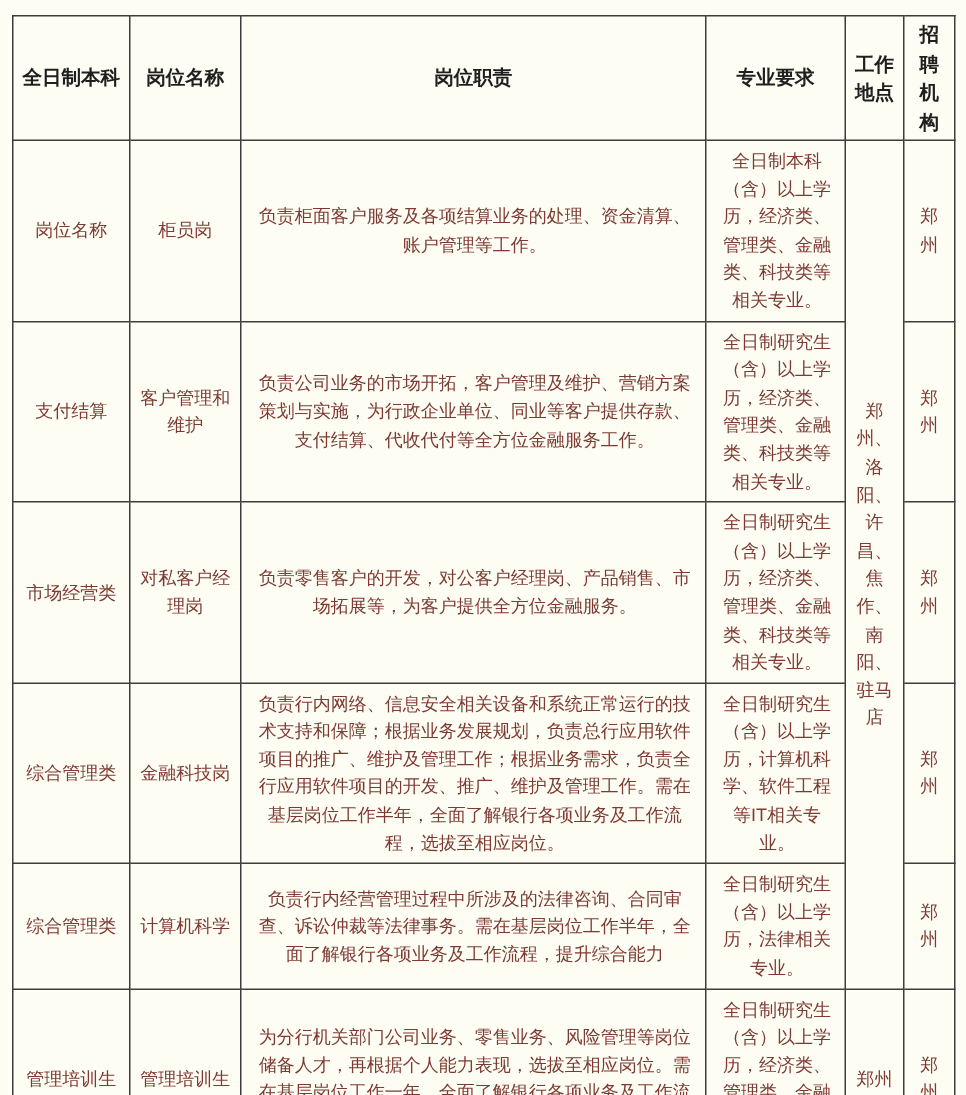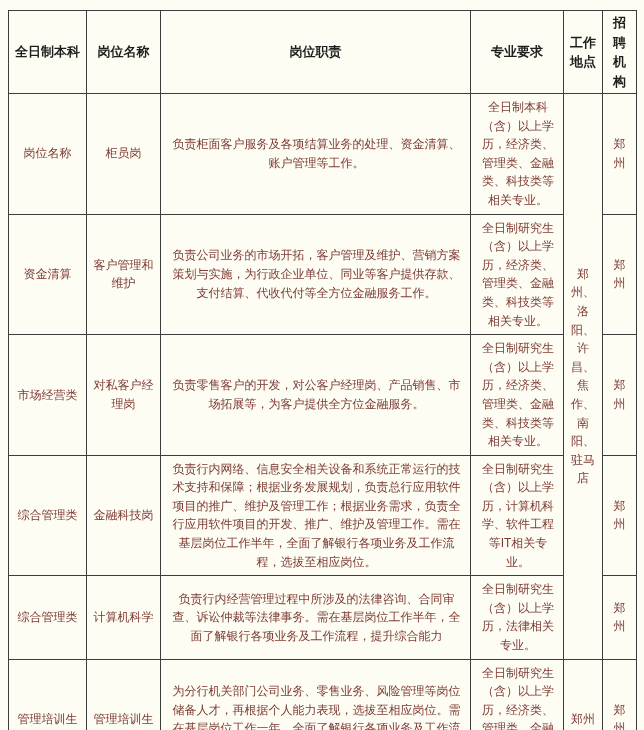--- a/index.html
+++ b/index.html
@@ -76,21 +76,21 @@
   <tbody>
     <tr style="height:110px">
       <td class="c-cat">岗位名称</td>
       <td class="c-title">柜员岗</td>
       <td class="c-duty">负责柜面客户服务及各项结算业务的处理、资金清算、账户管理等工作。</td>
       <td class="c-req">全日制本科（含）以上学历，经济类、管理类、金融类、科技类等相关专业。</td>
       <td class="c-loc" rowspan="5">郑州、洛阳、许昌、焦作、南阳、驻马店</td>
       <td class="c-org">郑州</td>
     </tr>
     <tr style="height:110px">
-      <td class="c-cat">资金清算</td>
+      <td class="c-cat">支付结算</td>
       <td class="c-title">客户管理和维护</td>
       <td class="c-duty">负责公司业务的市场开拓，客户管理及维护、营销方案策划与实施，为行政企业单位、同业等客户提供存款、支付结算、代收代付等全方位金融服务工作。</td>
       <td class="c-req">全日制研究生（含）以上学历，经济类、管理类、金融类、科技类等相关专业。</td>
       <td class="c-org">郑州</td>
     </tr>
     <tr style="height:112px">
       <td class="c-cat">市场经营类</td>
       <td class="c-title">对私客户经理岗</td>
       <td class="c-duty">负责零售客户的开发，对公客户经理岗、产品销售、市场拓展等，为客户提供全方位金融服务。</td>
       <td class="c-req">全日制研究生（含）以上学历，经济类、管理类、金融类、科技类等相关专业。</td>

